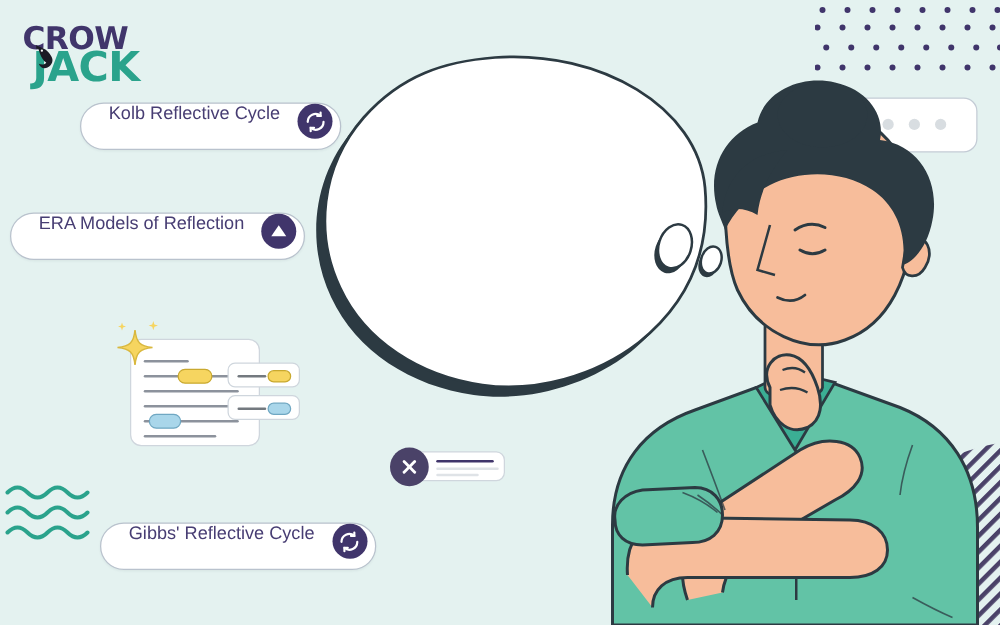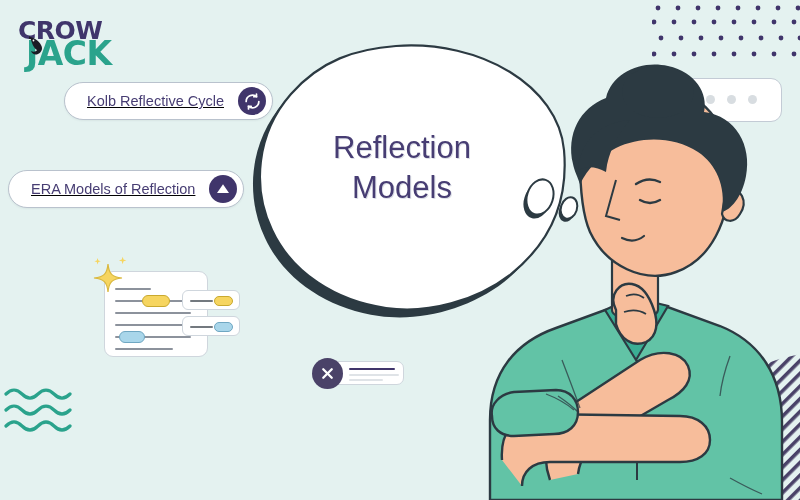--- a/index.html
+++ b/index.html
@@ -77,29 +77,28 @@
     left: 10px;
     top: 17px;
     width: 26px;
     height: 26px;
   }
 
   
   .chip {
     position: absolute;
     display: flex;
-    align-items: center;
+    align-items: flex-start;
     background: #ffffff;
     border: 1.3px solid #b9c2cd;
     border-radius: 999px;
     height: 38px;
     padding: 0 6px 0 22px;
     box-sizing: border-box;
     box-shadow: 0 1px 2px rgba(40,45,70,0.06);
-    text-decoration: underline;
   }
   .chip-label {
     color: #473d73;
     font-size: 14.5px;
     white-space: nowrap;
     font-family: "Liberation Sans", sans-serif;
   }
   .chip-icon {
     width: 28px;
     height: 28px;
@@ -359,24 +358,20 @@
 
   <div class="bubble-wrap">
     <svg width="340" height="280" viewBox="0 0 340 280">
       <path d="M150,8 C235,2 312,48 318,112 C323,168 300,208 265,236
                C230,263 182,276 140,270 C90,263 46,235 26,192
                C6,150 10,96 45,56 C75,22 110,11 150,8 Z" fill="#2c3a42" transform="translate(-7,8)"></path>
       <path d="M150,8 C235,2 312,48 318,112 C323,168 300,208 265,236
                C230,263 182,276 140,270 C90,263 46,235 26,192
                C6,150 10,96 45,56 C75,22 110,11 150,8 Z" fill="#ffffff" stroke="#2c3a42" stroke-width="2.2"></path>
     </svg>
-    <div class="bubble-title">
-      <div>Reflection</div>
-      <div>Models</div>
-    </div>
   </div>
 
   <svg style="position:absolute;left:520px;top:175px;width:70px;height:50px;" viewBox="0 0 70 50">
     <ellipse cx="20" cy="22" rx="13" ry="18" fill="#2c3a42" transform="translate(-3,4) rotate(18 20 22)"></ellipse>
     <ellipse cx="20" cy="22" rx="13" ry="18" fill="#ffffff" stroke="#2c3a42" stroke-width="2" transform="rotate(18 20 22)"></ellipse>
     <ellipse cx="49" cy="33" rx="8" ry="11" fill="#2c3a42" transform="translate(-2,3) rotate(18 49 33)"></ellipse>
     <ellipse cx="49" cy="33" rx="8" ry="11" fill="#ffffff" stroke="#2c3a42" stroke-width="2" transform="rotate(18 49 33)"></ellipse>
   </svg>
 
   <div class="chip" id="chip-kolb">
@@ -393,20 +388,31 @@
 
   <div class="chip" id="chip-era">
     <span class="chip-label">ERA Models of Reflection</span>
     <span class="chip-icon">
       <svg width="16" height="16" viewBox="0 0 20 20">
         <path d="M10 4 L17.5 15 L2.5 15 Z" fill="#ffffff"></path>
       </svg>
     </span>
   </div>
 
+  <div class="chip" id="chip-gibbs">
+    <span class="chip-label">Gibbs' Reflective Cycle</span>
+    <span class="chip-icon">
+      <svg width="19" height="19" viewBox="0 0 24 24" fill="none" stroke="#ffffff" stroke-width="2.2" stroke-linecap="round">
+        <path d="M20 12a8 8 0 0 1-13 6.2"></path>
+        <path d="M4 12a8 8 0 0 1 13-6.2"></path>
+        <path d="M17 2.6V6h-3.4"></path>
+        <path d="M7 21.4V18h3.4"></path>
+      </svg>
+    </span>
+  </div>
 
   <div class="qbubble">
     <div class="qbubble-tail"></div>
     <div class="qbubble-box"></div>
     <div class="q-icon">?</div>
     <div class="q-dots">
       <span class="q-dot"></span>
       <span class="q-dot"></span>
       <span class="q-dot"></span>
       <span class="q-dot"></span>

